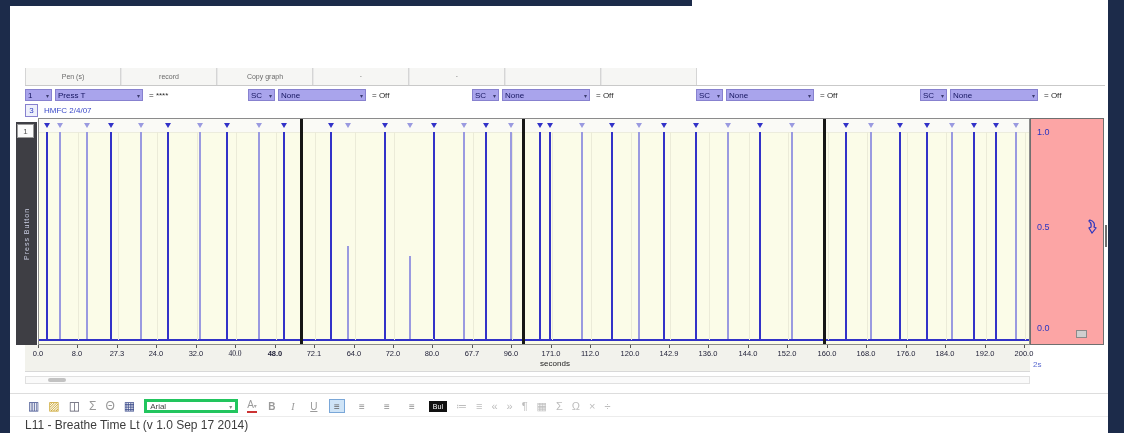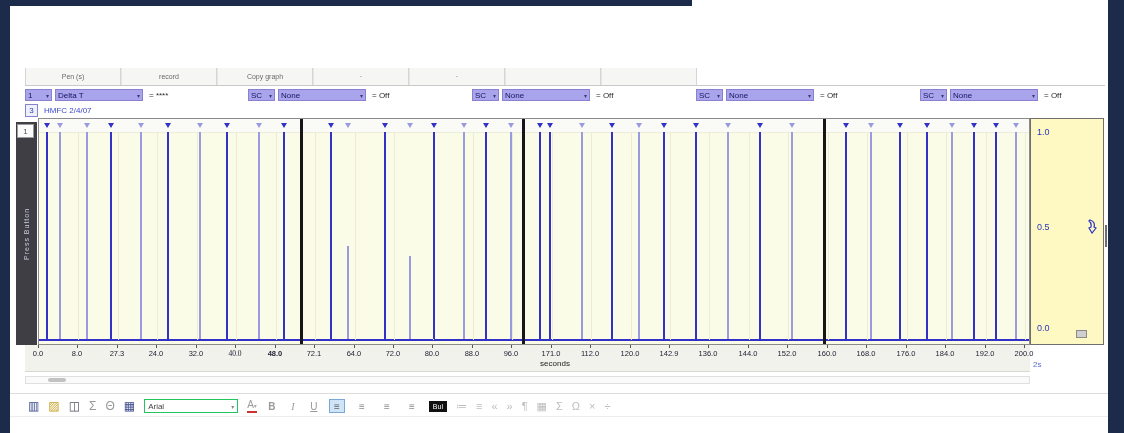--- a/index.html
+++ b/index.html
@@ -41,21 +41,21 @@
   #plot{position:absolute;left:38px;top:118px;width:992px;height:227px;background:#fbfce8;
         border:1px solid #8b8b8b;box-sizing:border-box;overflow:hidden;}
   #plot .band{position:absolute;left:0;top:0;width:100%;height:13px;background:#fafaf6;border-bottom:1px solid #ececdd;}
   .grid{position:absolute;top:13px;width:1px;height:208px;background:#ebebd8;}
   .spike{position:absolute;}
   .mk{position:absolute;top:4px;width:0;height:0;border-left:3px solid transparent;border-right:3px solid transparent;}
   .block{position:absolute;top:0;width:3px;height:227px;background:#161616;}
   #baseline{position:absolute;left:0;top:220px;width:100%;height:2px;background:#3232c8;}
 
   
-  #scale{position:absolute;left:1030px;top:118px;width:74px;height:227px;background:#fef9c3;
+  #scale{position:absolute;left:1030px;top:118px;width:74px;height:227px;background:#fca5a5;
          border:1px solid #6f6f6f;box-sizing:border-box;}
   .ylab{position:absolute;left:6px;font-size:9px;color:#2a35c0;}
   #scale-pointer{position:absolute;right:5px;top:100px;}
   #scale-mini{position:absolute;right:16px;bottom:6px;width:9px;height:6px;border:1px solid #8a8a8a;background:#cfcfcf;}
   #pane-divider{position:absolute;left:1105px;top:225px;width:2px;height:22px;background:#6f6f6f;}
 
   
   #xaxis{position:absolute;left:25px;top:345px;width:1005px;height:26px;background:#f2f2ec;border-bottom:1px solid #d8d8d8;}
   .tickline{position:absolute;top:0;width:1px;height:3px;background:#555;}
   .ticklab{position:absolute;top:4px;width:30px;margin-left:-15px;text-align:center;font-size:7.5px;color:#23233a;}
@@ -64,21 +64,21 @@
 
   
   #hscroll{position:absolute;left:25px;top:376px;width:1005px;height:8px;background:#fafafa;border:1px solid #e0e0e0;box-sizing:border-box;}
   #hthumb{position:absolute;left:22px;top:1px;width:18px;height:4px;background:#c2c2c2;border-radius:2px;}
 
   .sep{position:absolute;left:10px;width:1098px;height:1px;background:#dddddd;}
 
   
   #jtoolbar{position:absolute;left:28px;top:396px;height:20px;display:flex;align-items:center;gap:9px;}
   .ticon{font-size:12px;line-height:14px;display:inline-block;}
-  #font-combo{width:94px;height:14px;border:1px solid #22c55e;background:#fff;font-size:8px;color:#444;
+  #font-combo{width:94px;height:14px;border:3px solid #22c55e;background:#fff;font-size:8px;color:#444;
               display:inline-flex;align-items:center;justify-content:space-between;padding:0 3px;box-sizing:border-box;}
   #font-combo .arr{color:#888;font-size:6px;}
   #color-btn{font-size:10px;color:#9a9a9a;border-bottom:2px solid #cc3333;line-height:10px;}
   #color-btn .arr{font-size:6px;border:none;color:#aaa;}
   .fmt{font-size:10px;color:#9a9a9a;width:12px;text-align:center;}
   .alignbox{width:16px;height:14px;border:1px solid transparent;display:inline-flex;align-items:center;justify-content:center;
             color:#8e8e8e;font-size:10px;box-sizing:border-box;}
   .alignbox.active{background:#cfe4f7;border:1px solid #7aa7d8;color:#666;}
   #bullet-chip{background:#111;color:#fff;font-size:7px;padding:2px 4px;line-height:7px;}
   .gicon{color:#bdbdbd;font-size:11px;}
@@ -103,21 +103,21 @@
       <div class="tab"></div>
     </div>
 
   <div id="fbar">
       <div class="fgroup" style="left: 25px;">
         <span class="dd chan">
           <span>1</span>
           <span class="arr">▾</span>
         </span>
         <span class="dd func">
-          <span>Delta T</span>
+          <span>Press T</span>
           <span class="arr">▾</span>
         </span>
         <span class="fval">= ****</span>
       </div>
       <div class="fgroup" style="left: 248px;">
         <span class="dd chan">
           <span>SC</span>
           <span class="arr">▾</span>
         </span>
         <span class="dd func">
@@ -308,21 +308,21 @@
       <div class="ticklab" style="left: 250px; font-weight: bold;">48.0</div>
       <div class="tickline" style="left: 289px;"></div>
       <div class="ticklab" style="left: 289px;">72.1</div>
       <div class="tickline" style="left: 329px;"></div>
       <div class="ticklab" style="left: 329px;">64.0</div>
       <div class="tickline" style="left: 368px;"></div>
       <div class="ticklab" style="left: 368px;">72.0</div>
       <div class="tickline" style="left: 407px;"></div>
       <div class="ticklab" style="left: 407px;">80.0</div>
       <div class="tickline" style="left: 447px;"></div>
-      <div class="ticklab" style="left: 447px;">88.0</div>
+      <div class="ticklab" style="left: 447px;">67.7</div>
       <div class="tickline" style="left: 486px;"></div>
       <div class="ticklab" style="left: 486px;">96.0</div>
       <div class="tickline" style="left: 526px;"></div>
       <div class="ticklab" style="left: 526px;">171.0</div>
       <div class="tickline" style="left: 565px;"></div>
       <div class="ticklab" style="left: 565px;">112.0</div>
       <div class="tickline" style="left: 605px;"></div>
       <div class="ticklab" style="left: 605px;">120.0</div>
       <div class="tickline" style="left: 644px;"></div>
       <div class="ticklab" style="left: 644px;">142.9</div>
@@ -384,13 +384,14 @@
         <span class="gicon">»</span>
         <span class="gicon">¶</span>
         <span class="gicon">▦</span>
         <span class="gicon">Σ</span>
         <span class="gicon">Ω</span>
         <span class="gicon">×</span>
         <span class="gicon">÷</span>
       </span>
   </div>
 
+  <div id="journal-line">L11 - Breathe Time Lt (v 1.0 Sep 17 2014)</div>
 </div>
 
 </body></html>

